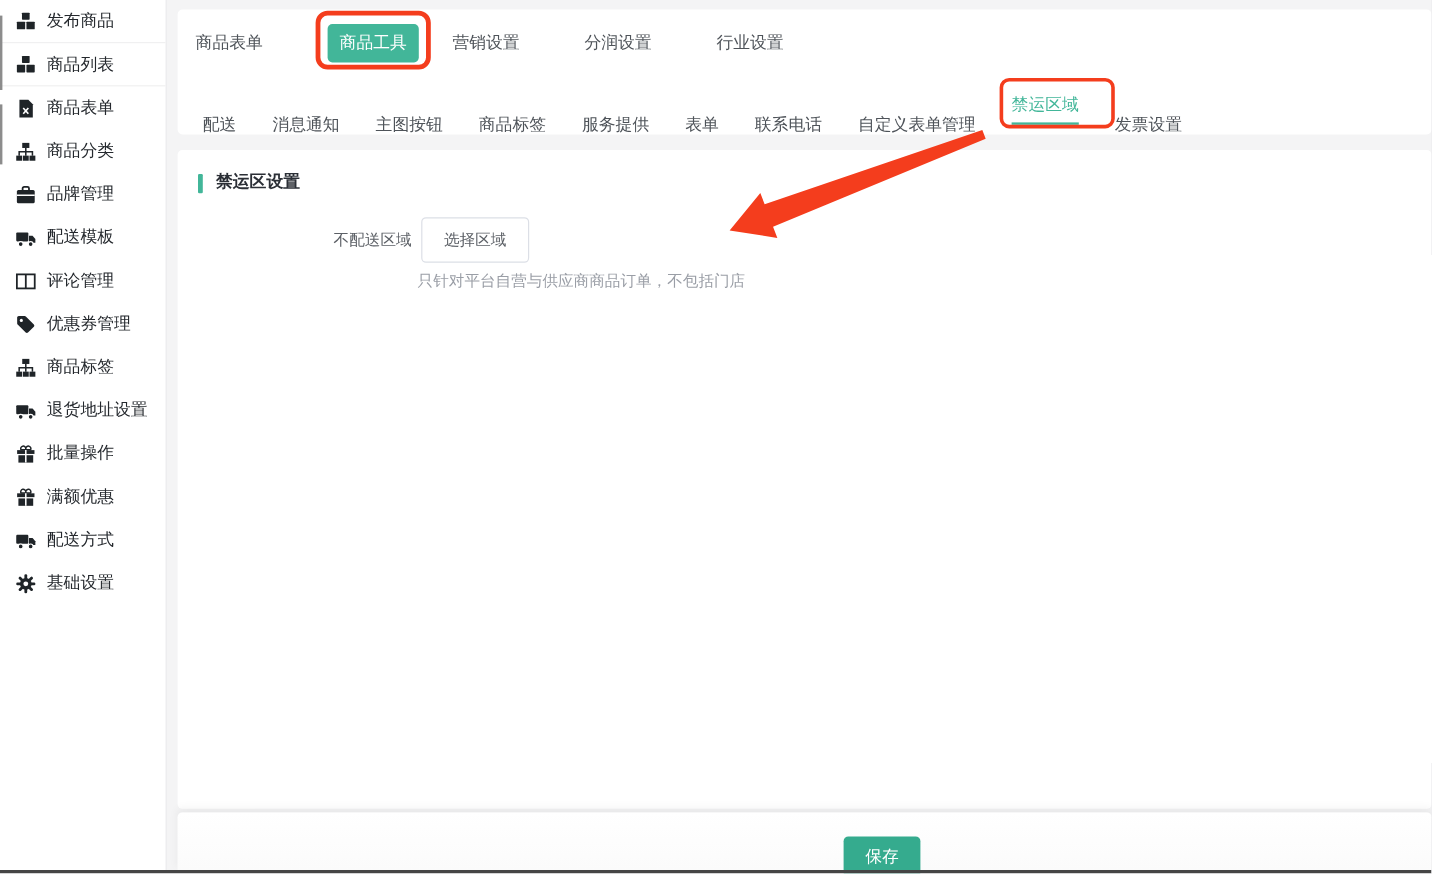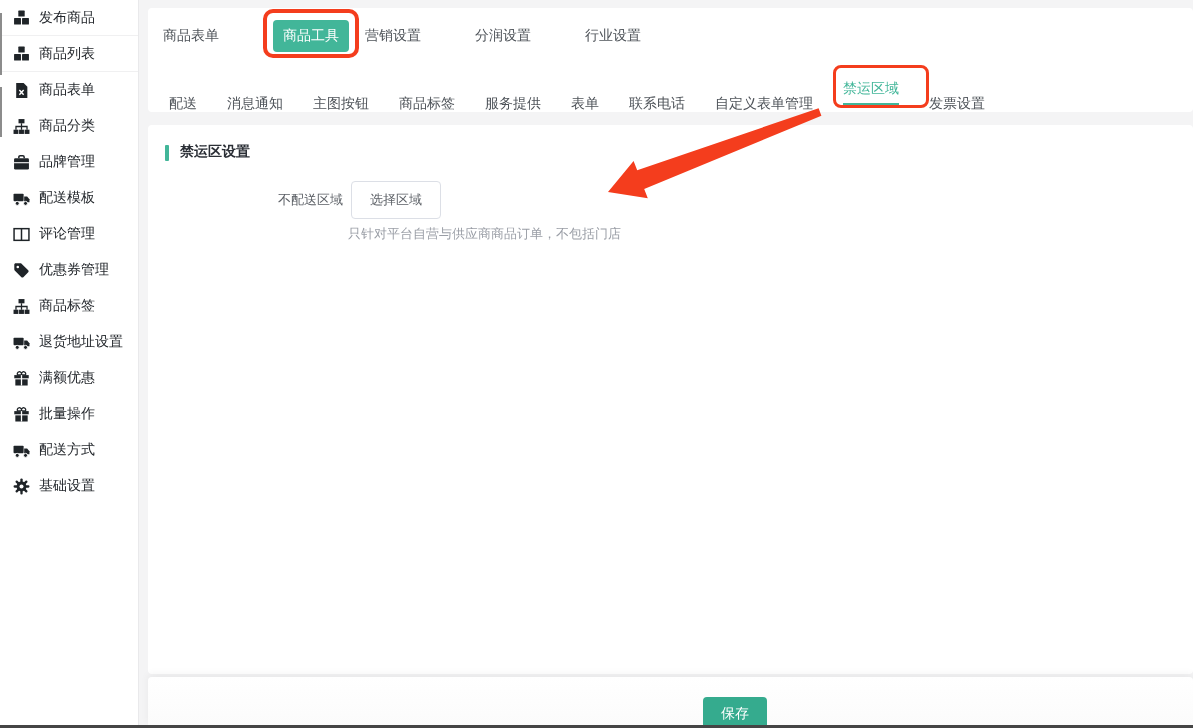--- a/index.html
+++ b/index.html
@@ -16,21 +16,21 @@
   .side-item svg{ width:17px; height:17px; flex:0 0 17px; color:#1f2428; }
   .edge-bar{ position:absolute; left:0; width:2px; background:#8c8c8c; z-index:6; }
   .edge-bar.a{ top:13px; height:62px; }
   .edge-bar.b{ top:87px; height:50px; }
 
   
   .tabs-card{ position:absolute; left:148px; right:0; top:8px; height:104px;
               background:#fff; border-radius:4px; }
   .tabrow1{ height:56px; display:flex; align-items:center; padding-left:15px; }
   .tabrow1 .tab{ font-size:14px; color:#4e5359; cursor:pointer; white-space:nowrap; }
-  .t-ml54{ margin-left:54px; } .t-ml28{ margin-left:16px; }
+  .t-ml54{ margin-left:54px; } .t-ml28{ margin-left:28px; }
   .pill-wrap{ position:relative; margin-left:54px; display:inline-block; }
   .pill{ display:inline-block; background:#42b699; color:#fff; font-size:14px;
          padding:7px 10px; border-radius:4px; cursor:pointer; white-space:nowrap; }
   .tabrow2{ height:48px; display:flex; align-items:center; padding-left:21px; gap:30px; }
   .tabrow2 .tab{ font-size:14px; color:#4e5359; cursor:pointer; white-space:nowrap;
                  padding-bottom:9px;margin-top:40px; }
   .tabrow2 .tab.active{ color:#42b699; padding-bottom:7px; border-bottom:2px solid #42b699; }
   .tab2-wrap{ position:relative; display:inline-block; }
 
   
@@ -184,27 +184,27 @@
     <div class="side-item">
       <svg>
           <use href="#i-truck"></use>
         </svg>
       <span>退货地址设置</span>
     </div>
     <div class="side-item">
       <svg>
           <use href="#i-gift"></use>
         </svg>
+      <span>批量操作</span>
+    </div>
+    <div class="side-item">
+      <svg>
+          <use href="#i-gift"></use>
+        </svg>
       <span>满额优惠</span>
-    </div>
-    <div class="side-item">
-      <svg>
-          <use href="#i-gift"></use>
-        </svg>
-      <span>批量操作</span>
     </div>
     <div class="side-item">
       <svg>
           <use href="#i-truck"></use>
         </svg>
       <span>配送方式</span>
     </div>
     <div class="side-item">
       <svg>
           <use href="#i-gear"></use>

